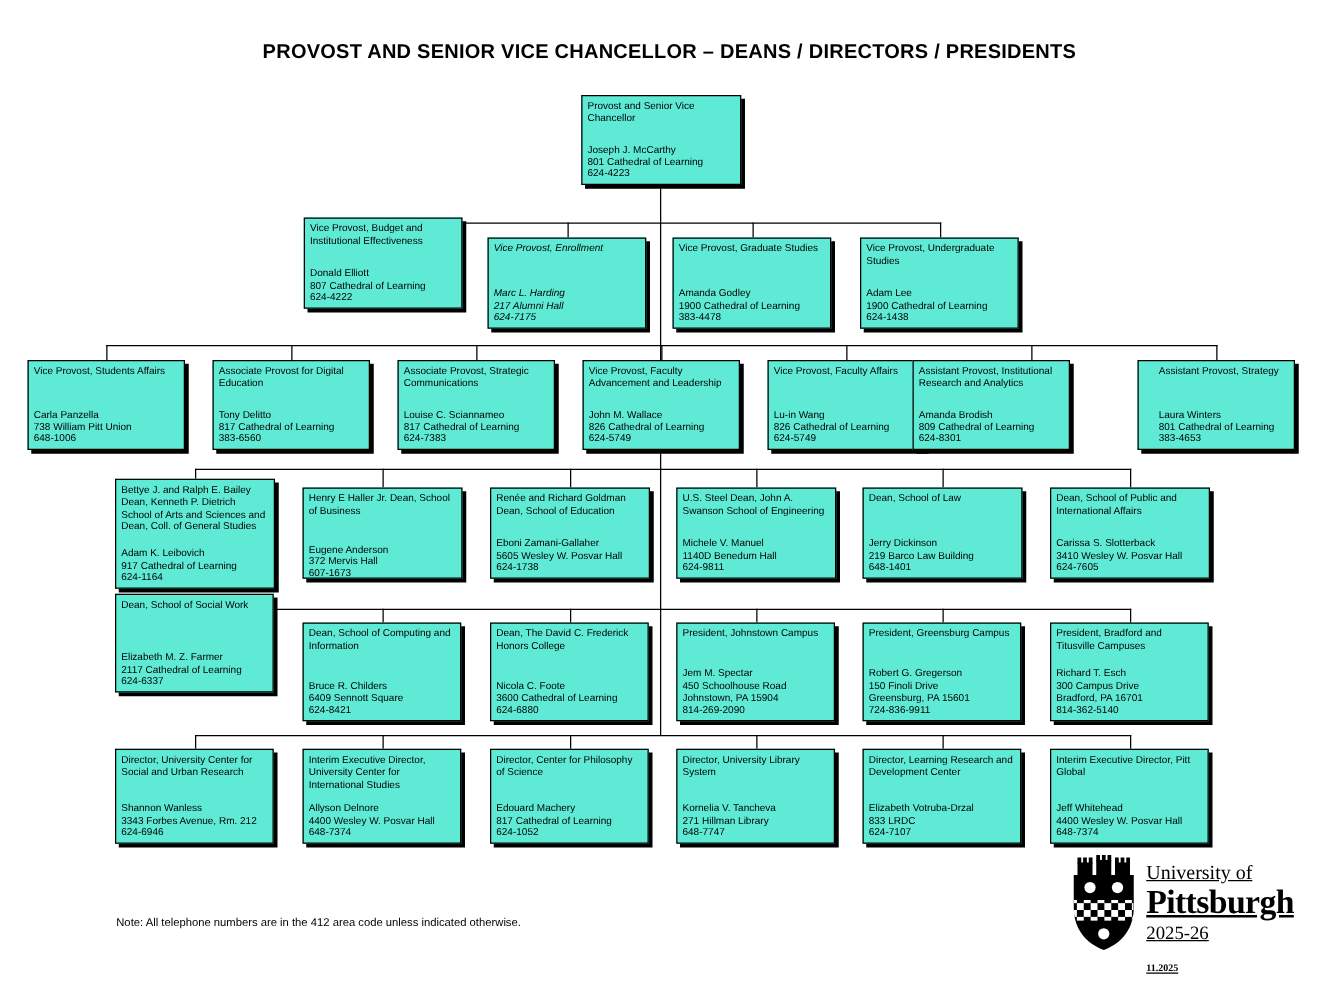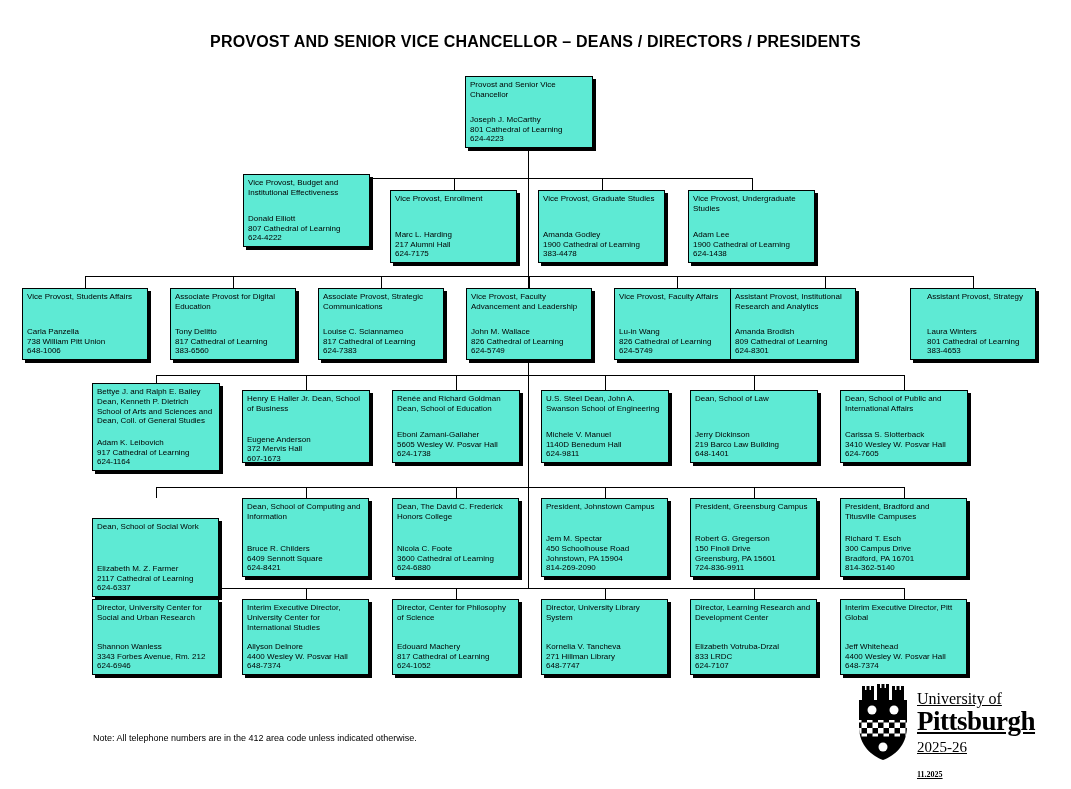--- a/index.html
+++ b/index.html
@@ -80,21 +80,21 @@
         </div>
       </div>
       <div class="obox" style="left: 243px; top: 174px; width: 127px; height: 73px;">
         <div class="obox-title">Vice Provost, Budget and Institutional Effectiveness</div>
         <div class="obox-info">
           <div>Donald Elliott</div>
           <div>807 Cathedral of Learning</div>
           <div>624-4222</div>
         </div>
       </div>
-      <div class="obox" style="left: 390px; top: 190px; width: 127px; height: 73px;">
+      <div class="obox" style="left: 390px; top: 190px; width: 127px; height: 73px; font-style: italic;">
         <div class="obox-title">Vice Provost, Enrollment</div>
         <div class="obox-info">
           <div>Marc L. Harding</div>
           <div>217 Alumni Hall</div>
           <div>624-7175</div>
         </div>
       </div>
       <div class="obox" style="left: 538px; top: 190px; width: 127px; height: 73px;">
         <div class="obox-title">Vice Provost, Graduate Studies</div>
         <div class="obox-info">
@@ -208,21 +208,21 @@
         </div>
       </div>
       <div class="obox" style="left: 840px; top: 390px; width: 128px; height: 73px;">
         <div class="obox-title">Dean, School of Public and International Affairs</div>
         <div class="obox-info">
           <div>Carissa S. Slotterback</div>
           <div>3410 Wesley W. Posvar Hall</div>
           <div>624-7605</div>
         </div>
       </div>
-      <div class="obox" style="left: 92px; top: 518px; width: 127px; height: 79px;">
+      <div class="obox" style="left: 92px; top: 475px; width: 127px; height: 79px;">
         <div class="obox-title">Dean, School of Social Work</div>
         <div class="obox-info">
           <div>Elizabeth M. Z. Farmer</div>
           <div>2117 Cathedral of Learning</div>
           <div>624-6337</div>
         </div>
       </div>
       <div class="obox" style="left: 242px; top: 498px; width: 127px; height: 79px;">
         <div class="obox-title">Dean, School of Computing and Information</div>
         <div class="obox-info">

